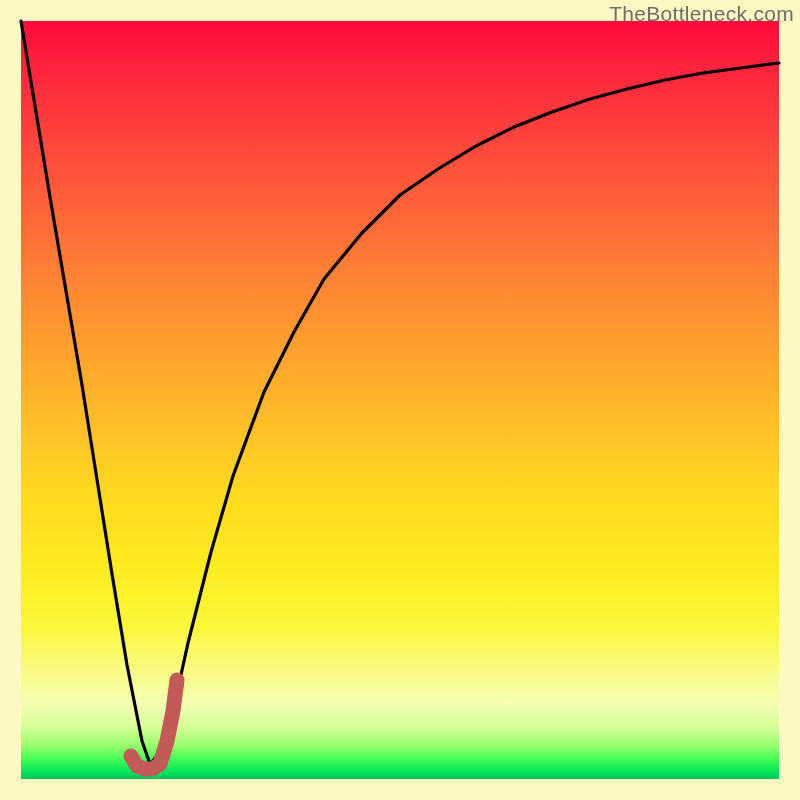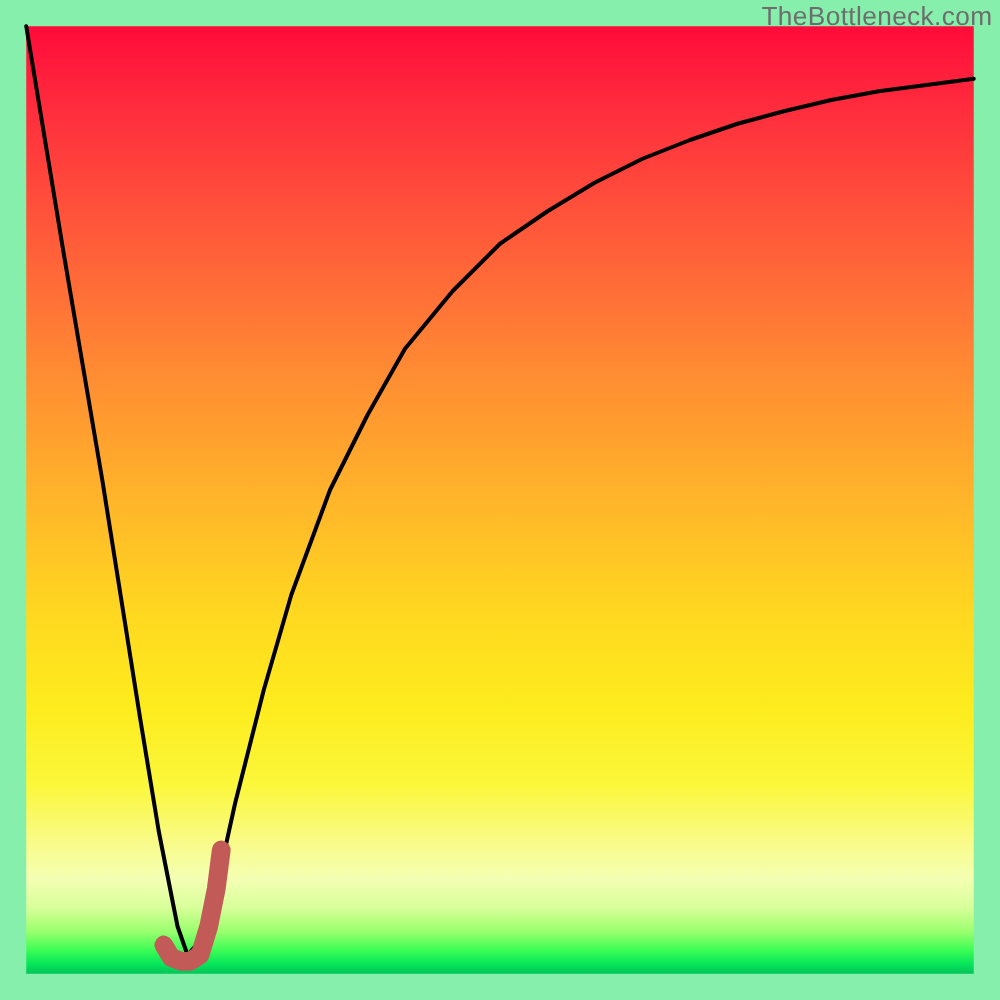--- a/index.html
+++ b/index.html
@@ -8,21 +8,21 @@
     width: 800px;
     height: 800px;
     background: #000;
     overflow: hidden;
     font-family: Arial, Helvetica, sans-serif;
   }
   .frame {
     position: relative;
     width: 800px;
     height: 800px;
-    background: #86efac;
+    background: #fef9c3;
   }
   .plot-area {
     position: absolute;
     left: 21px;
     top: 21px;
     width: 758px;
     height: 758px;
     
     background: linear-gradient(
       to bottom,

